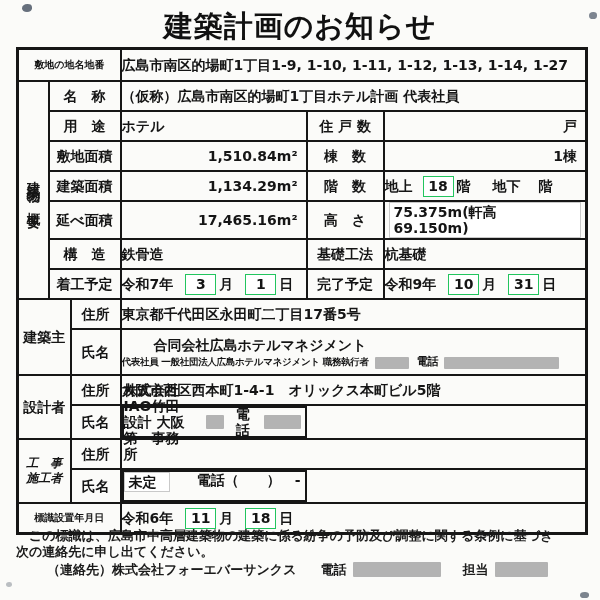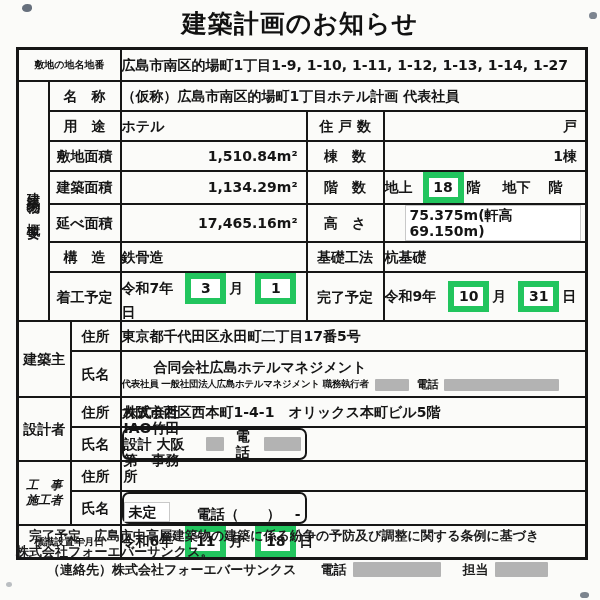--- a/index.html
+++ b/index.html
@@ -7,44 +7,44 @@
     background:#fbfbf9;
     font-family:"DejaVu Sans","Liberation Sans",sans-serif;
     font-weight:bold;
     color:#151515;
     -webkit-font-smoothing:antialiased;
   }
   .sign{position:relative;width:600px;height:600px;}
   .title{
     margin:0;padding-top:7px;
     text-align:center;
-    font-size:25px;font-weight:bold;letter-spacing:1px;color:#111;
+    font-size:29px;font-weight:bold;letter-spacing:1px;color:#111;
   }
   table.notice{
     position:absolute;left:16px;top:47px;
     width:569px;border-collapse:collapse;table-layout:fixed;
     border:3px solid #161616;
   }
   td{border:2px solid #161616;vertical-align:middle;padding:0;font-size:14px;line-height:1.15;}
   td.lbl{text-align:center;}
   td.lbl7{font-size:10px;letter-spacing:0;}
   td.grp-v{
     writing-mode:vertical-rl;text-orientation:upright;
     text-align:center;font-size:13.5px;letter-spacing:4px;padding:2px 0;
   }
   td.grp-h{text-align:center;font-size:14px;margin-left:11px;}
   td.grp-h.two-line{white-space:pre-line;font-size:12px;line-height:1.3;font-style:italic;}
   td.val{text-align:left;padding-right:4px;}
   td.val-r{text-align:right;padding-right:8px;padding-left:4px;}
   tr.r-site td{height:30px;}
-  tr.r-std td{height:28px;border-radius:7px;}
+  tr.r-std td{height:28px;}
   tr.r-owner-name td{height:44px;}
   .numbox{
     display:inline-block;min-width:25px;text-align:center;
-    border:6px solid #22c55e;background:#fff;
+    border:1px solid #22c55e;background:#fff;
     padding:0 2px;margin:0 3px 0 12px;line-height:19px;
   }
   .numbox.first{margin-left:10px;}
   .tile{display:inline-block;border:1px solid #c9c9c9;background:#fff;padding:1px 4px;}
   .tile.minw{min-width:36px;}
   .sp22{display:inline-block;width:22px;}
   .sp18{display:inline-block;width:18px;}
   .redact{display:inline-block;background:#b3b3b3;height:14px;vertical-align:middle;border-radius:1px;}
   .rw34{width:34px;height:12px;}
   .rw115{width:115px;height:12px;}
@@ -52,21 +52,21 @@
   .rw130{width:130px;}
   .rw88{width:88px;height:15px;}
   .rw53{width:53px;height:15px;}
   .owner-name-line{font-size:14px;padding-top:2px;margin-left:32px;}
   .owner-sub-line{font-size:9.5px;letter-spacing:-0.3px;padding-top:3px;display:flex;align-items:center;}
   .owner-sub-line .redact{margin-left:6px;}
   .owner-sub-line .ph{margin-left:8px;font-size:11px;}
   .designer-name-cell{display:flex;align-items:center;}
   .designer-name-cell .redact{margin-left:14px;}
   .designer-name-cell .ph{margin-left:12px;}
-  .contractor-name-cell{display:flex;align-items:flex-end;justify-content:space-between;padding-right:58px;}
+  .contractor-name-cell{display:flex;align-items:flex-start;justify-content:space-between;padding-right:58px;}
   .footer{
     position:absolute;left:16px;top:528px;width:572px;
     font-size:13px;line-height:15.6px;color:#1b1b1b;
   }
   .footer .pline{white-space:nowrap;}
   .contact{display:flex;align-items:center;margin-top:3px;padding-left:31px;white-space:nowrap;}
   .contact .phone{margin-left:24px;}
   .contact .redact{margin-left:7px;}
   .contact .staff{margin-left:21px;}
   .speck{position:absolute;border-radius:55% 45% 50% 50%;}
@@ -129,21 +129,21 @@
       <td class="lbl">階　数</td>
       <td class="val">
         <span>地上</span><span class="numbox first">18</span><span>階</span><span class="sp22"></span><span>地下</span><span class="sp18"></span><span>階</span>
       </td>
     </tr>
 
     <tr class="r-std">
       <td class="lbl" colspan="2">延べ面積</td>
       <td class="val-r">17,465.16m²</td>
       <td class="lbl">高　さ</td>
-      <td class="val" style="padding-left:20px;">
+      <td class="val" style="padding-left:4px;">
         <span class="tile">75.375m(軒高 69.150m)</span>
       </td>
     </tr>
 
     <tr class="r-std">
       <td class="lbl" colspan="2">構　造</td>
       <td class="val">鉄骨造</td>
       <td class="lbl">基礎工法</td>
       <td class="val">杭基礎</td>
     </tr>
@@ -212,22 +212,22 @@
     <tr class="r-std">
       <td class="lbl lbl7" colspan="3">標識設置年月日</td>
       <td class="val" colspan="3">
         <span>令和6年</span><span class="numbox">11</span><span>月</span><span class="numbox">18</span><span>日</span>
       </td>
     </tr>
   </tbody>
     </table>
 
   <div class="footer">
-    <div class="pline">　完了予定、広島市中高層建築物の建築に係る紛争の予防及び調整に関する条例に基づき</div>
-    <div class="pline">株式会社フォーエバーサンクス。</div>
+    <div class="pline">　この標識は、広島市中高層建築物の建築に係る紛争の予防及び調整に関する条例に基づき</div>
+    <div class="pline">次の連絡先に申し出てください。</div>
     <div class="contact">
       <span>（連絡先）株式会社フォーエバーサンクス</span>
       <span class="phone">電話</span>
       <span class="redact rw88"></span>
       <span class="staff">担当</span>
       <span class="redact rw53"></span>
     </div>
   </div>
 
 </div>

